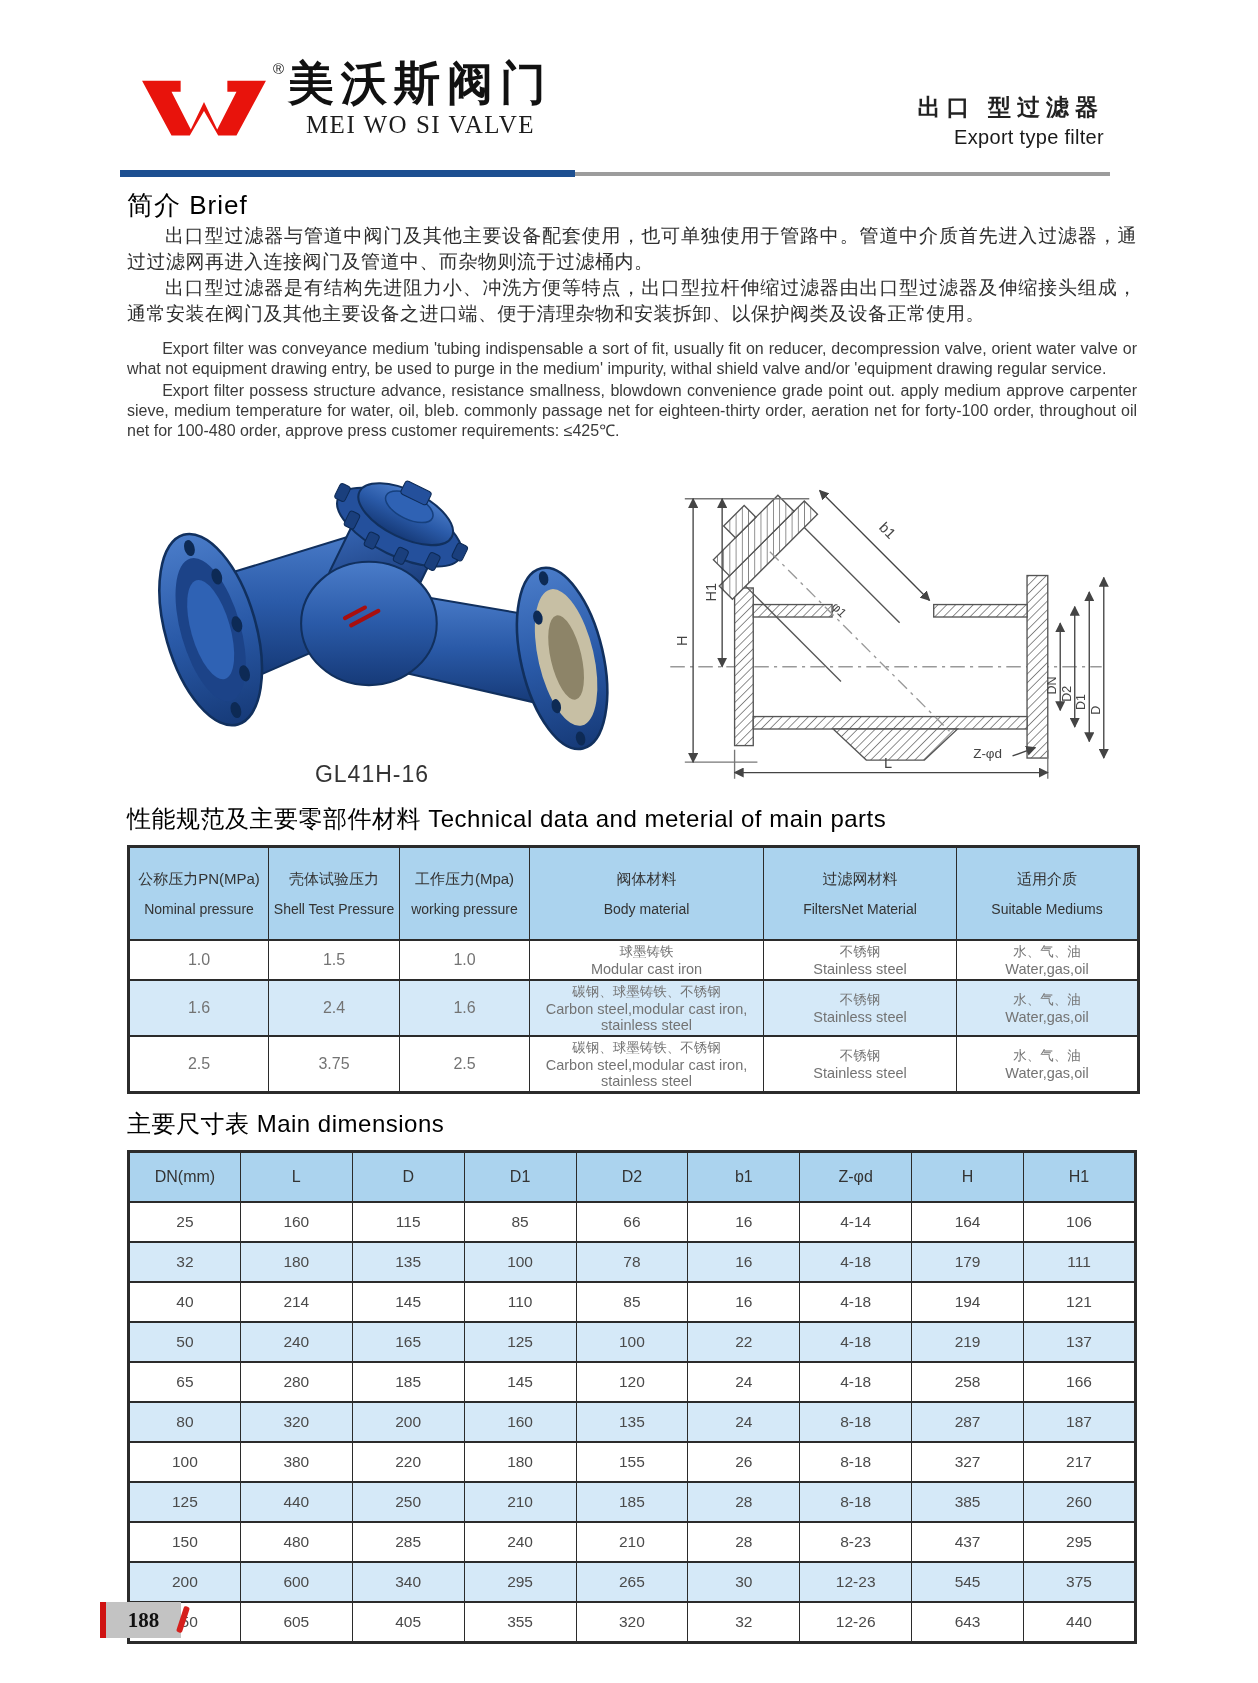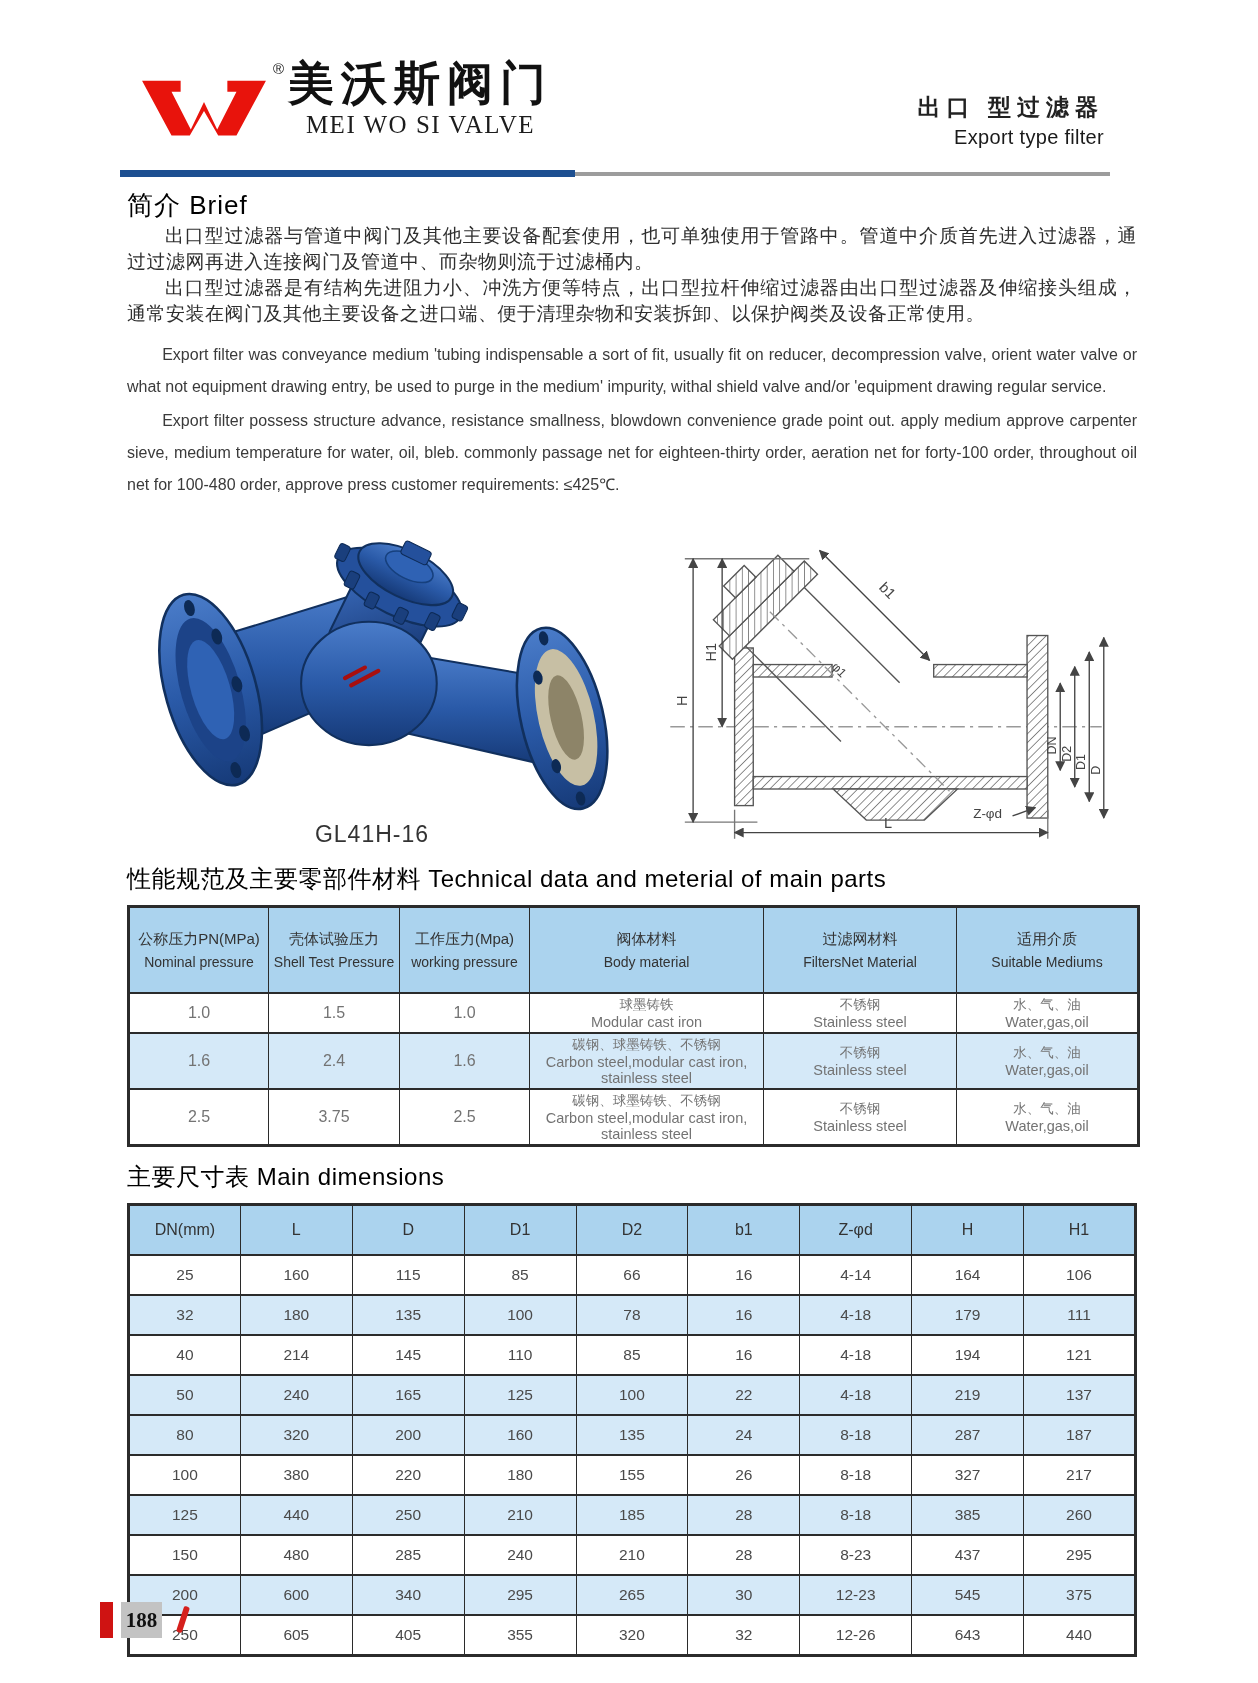--- a/index.html
+++ b/index.html
@@ -22,21 +22,21 @@
   .pt-cn { font-size:23px; font-weight:bold; letter-spacing:6px; color:#222; }
   .pt-en { font-size:20px; color:#1a1a1a; margin-top:3px; letter-spacing:0.3px; }
   .rule-blue { position:absolute; left:120px; top:170px; width:455px; height:7px; background:#1d4f91; }
   .rule-gray { position:absolute; left:575px; top:172px; width:535px; height:4px; background:#9c9c9c; }
 
   
   .content { position:absolute; left:127px; top:188px; width:1010px; }
   .brief-heading { font-size:26px; color:#000; letter-spacing:1px; }
   .p-cn { font-size:19px; line-height:26px; color:#2e2e2e; text-align:justify;
           text-indent:2em; letter-spacing:0.5px; }
-  .p-en { font-size:16px; line-height:32px; color:#3a3a3a; text-align:justify;
+  .p-en { font-size:16px; line-height:20px; color:#3a3a3a; text-align:justify;
           text-indent:2.2em; margin-top:2px; }
   .p-en.first { margin-top:12px; }
 
   
   .figure-row { display:flex; margin-top:16px; }
   .photo-wrap { width:520px; }
   .photo-caption { width:490px; text-align:center; font-size:23px; color:#333;
                    letter-spacing:1px; margin-top:2px; }
   .drawing-wrap { width:460px; margin-left:14px; margin-top:-8px; }
 
@@ -45,34 +45,34 @@
   table { border-collapse:collapse; width:1010px; table-layout:fixed; background:#fff; }
   table { border:3px solid #2b2b2b; }
   th, td { border-left:1px solid #2b2b2b; border-top:2px solid #2b2b2b;
            text-align:center; vertical-align:middle; }
   thead th { background:#abd3ee; color:#333; font-weight:normal; }
   tr.alt td { background:#d5e9f8; }
   
   #tech-table th { padding:22px 4px; }
   #tech-table td { padding:2px 4px; color:#737373; }
   #tech-table .hd-cn { font-size:15px; }
-  #tech-table .hd-en { font-size:14px; margin-top:5px; }
+  #tech-table .hd-en { font-size:14px; margin-top:12px; }
   #tech-table td.num { font-size:16px; }
   #tech-table .cell-cn { font-size:13.5px; }
   #tech-table .cell-en { font-size:14.5px; }
   #tech-table col.c1 { width:140px; } #tech-table col.c2 { width:131px; }
   #tech-table col.c3 { width:130px; } #tech-table col.c4 { width:234px; }
   #tech-table col.c5 { width:193px; } #tech-table col.c6 { width:182px; }
   
   #dims-table th { padding:15px 4px; font-size:16px; }
   #dims-table td { padding:10px 4px; font-size:15.5px; color:#4a4a4a; }
 
   
   .footer-red-bar { position:absolute; left:100px; top:1602px; width:13px; height:36px; background:#cf1312; }
-  .footer-page-box { position:absolute; left:121px; top:1602px; width:41px; height:36px;
+  .footer-page-box { position:absolute; left:106px; top:1602px; width:75px; height:36px;
                      background:#c3c3c3; display:flex; align-items:center; justify-content:center; }
   .footer-page-num { font-family:"Liberation Serif", serif; font-weight:bold; font-size:21px; color:#111; }
   .footer-tick { position:absolute; left:180px; top:1606px; width:6px; height:27px;
                  background:#d5201d; transform:rotate(18deg); border-radius:2px; }
 
   svg text { font-family:"Liberation Sans", sans-serif; }
 </style>
 </head>
 <body>
 
@@ -382,20 +382,31 @@
             <td class="num">50</td>
             <td class="num">240</td>
             <td class="num">165</td>
             <td class="num">125</td>
             <td class="num">100</td>
             <td class="num">22</td>
             <td class="num">4-18</td>
             <td class="num">219</td>
             <td class="num">137</td>
           </tr>
+          <tr>
+            <td class="num">65</td>
+            <td class="num">280</td>
+            <td class="num">185</td>
+            <td class="num">145</td>
+            <td class="num">120</td>
+            <td class="num">24</td>
+            <td class="num">4-18</td>
+            <td class="num">258</td>
+            <td class="num">166</td>
+          </tr>
           <tr class="alt">
             <td class="num">80</td>
             <td class="num">320</td>
             <td class="num">200</td>
             <td class="num">160</td>
             <td class="num">135</td>
             <td class="num">24</td>
             <td class="num">8-18</td>
             <td class="num">287</td>
             <td class="num">187</td>

